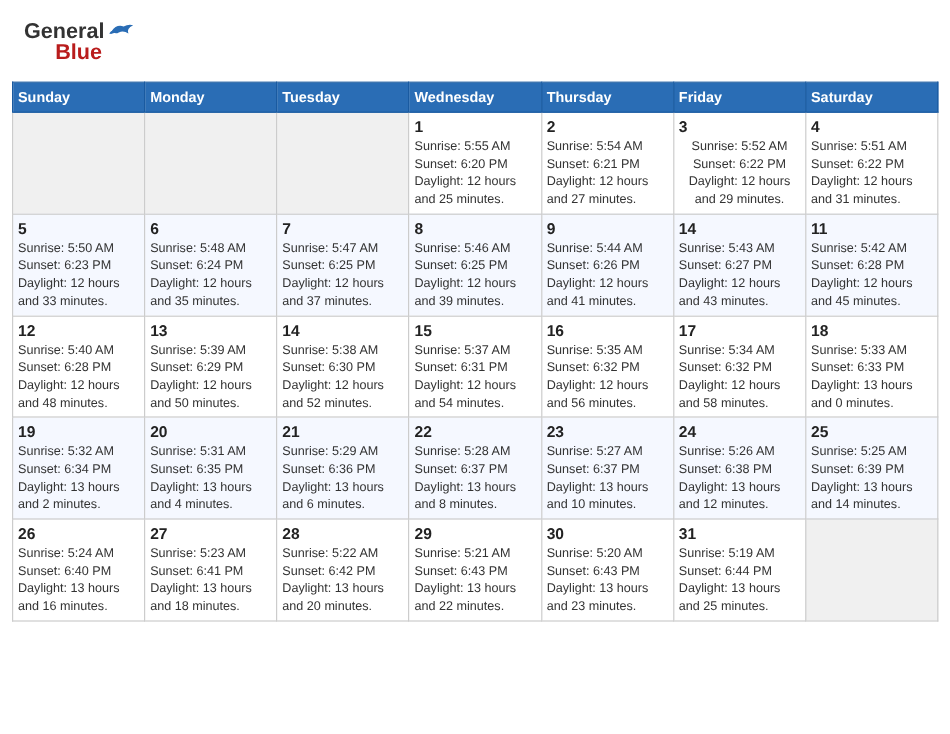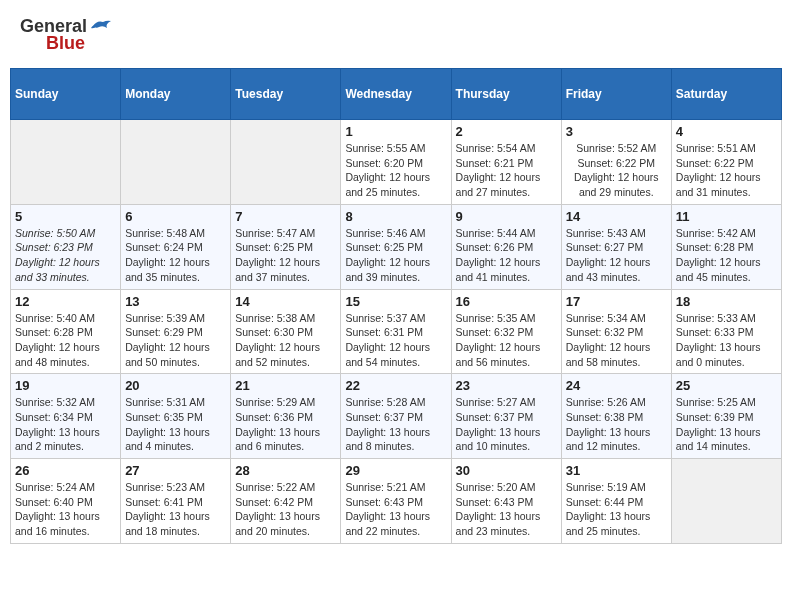--- a/index.html
+++ b/index.html
@@ -35,21 +35,21 @@
       color: #555;
     }
     .calendar {
       width: 100%;
       border-collapse: collapse;
       font-size: 11px;
     }
     .calendar th {
       background: #2a6db5;
       color: #fff;
-      padding: 18px 4px;
+      padding: 5px 4px;
       text-align: left;
       font-size: 12px;
       font-weight: bold;
       border: 1px solid #1a5aa0;
     }
     .calendar td {
       border: 1px solid #ccc;
       vertical-align: top;
       padding: 4px;
       width: 110px;
@@ -144,21 +144,21 @@
           <div class="day-num">4</div>
           <div class="day-detail" style="white-space: pre-line;">Sunrise: 5:51 AM
 Sunset: 6:22 PM
 Daylight: 12 hours
 and 31 minutes.</div>
         </td>
       </tr>
       <tr class="row-stripe-2">
         <td>
           <div class="day-num">5</div>
-          <div class="day-detail" style="white-space: pre-line; font-style: italic;">Sunrise: 5:50 AM
+          <div class="day-detail" style="white-space: pre-line;">Sunrise: 5:50 AM
 Sunset: 6:23 PM
 Daylight: 12 hours
 and 33 minutes.</div>
         </td>
         <td>
           <div class="day-num">6</div>
           <div class="day-detail" style="white-space: pre-line;">Sunrise: 5:48 AM
 Sunset: 6:24 PM
 Daylight: 12 hours
 and 35 minutes.</div>

